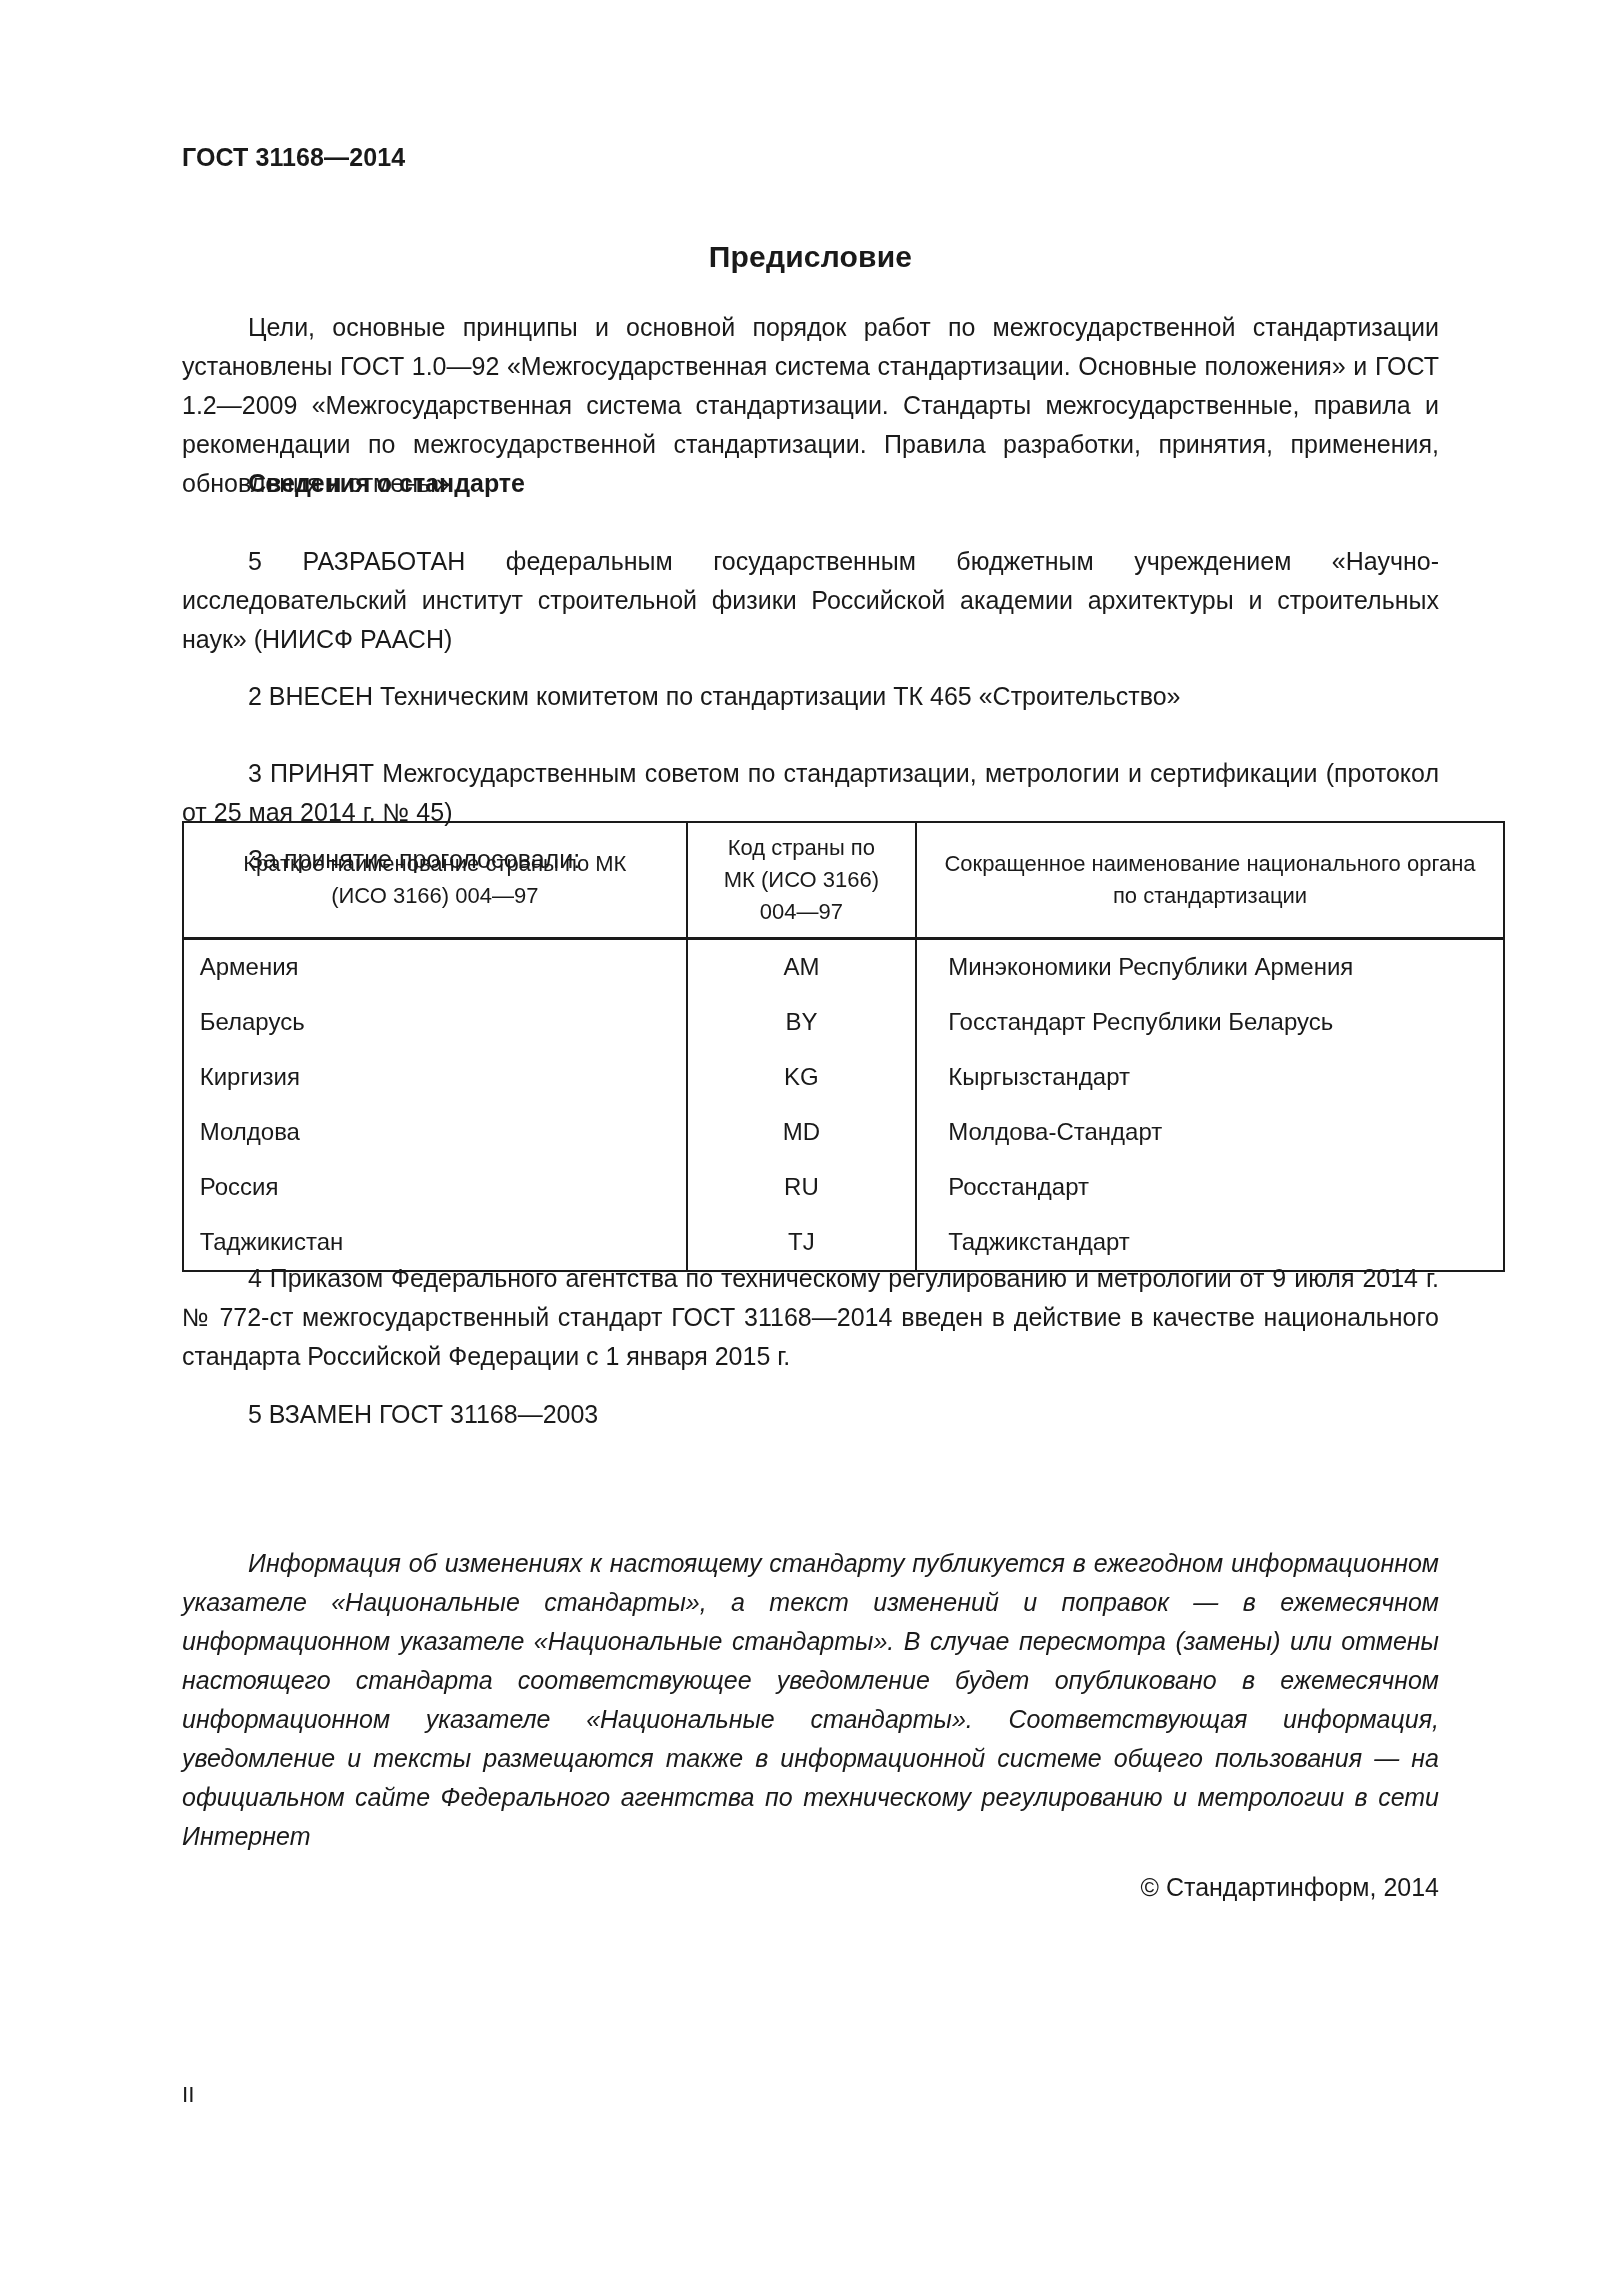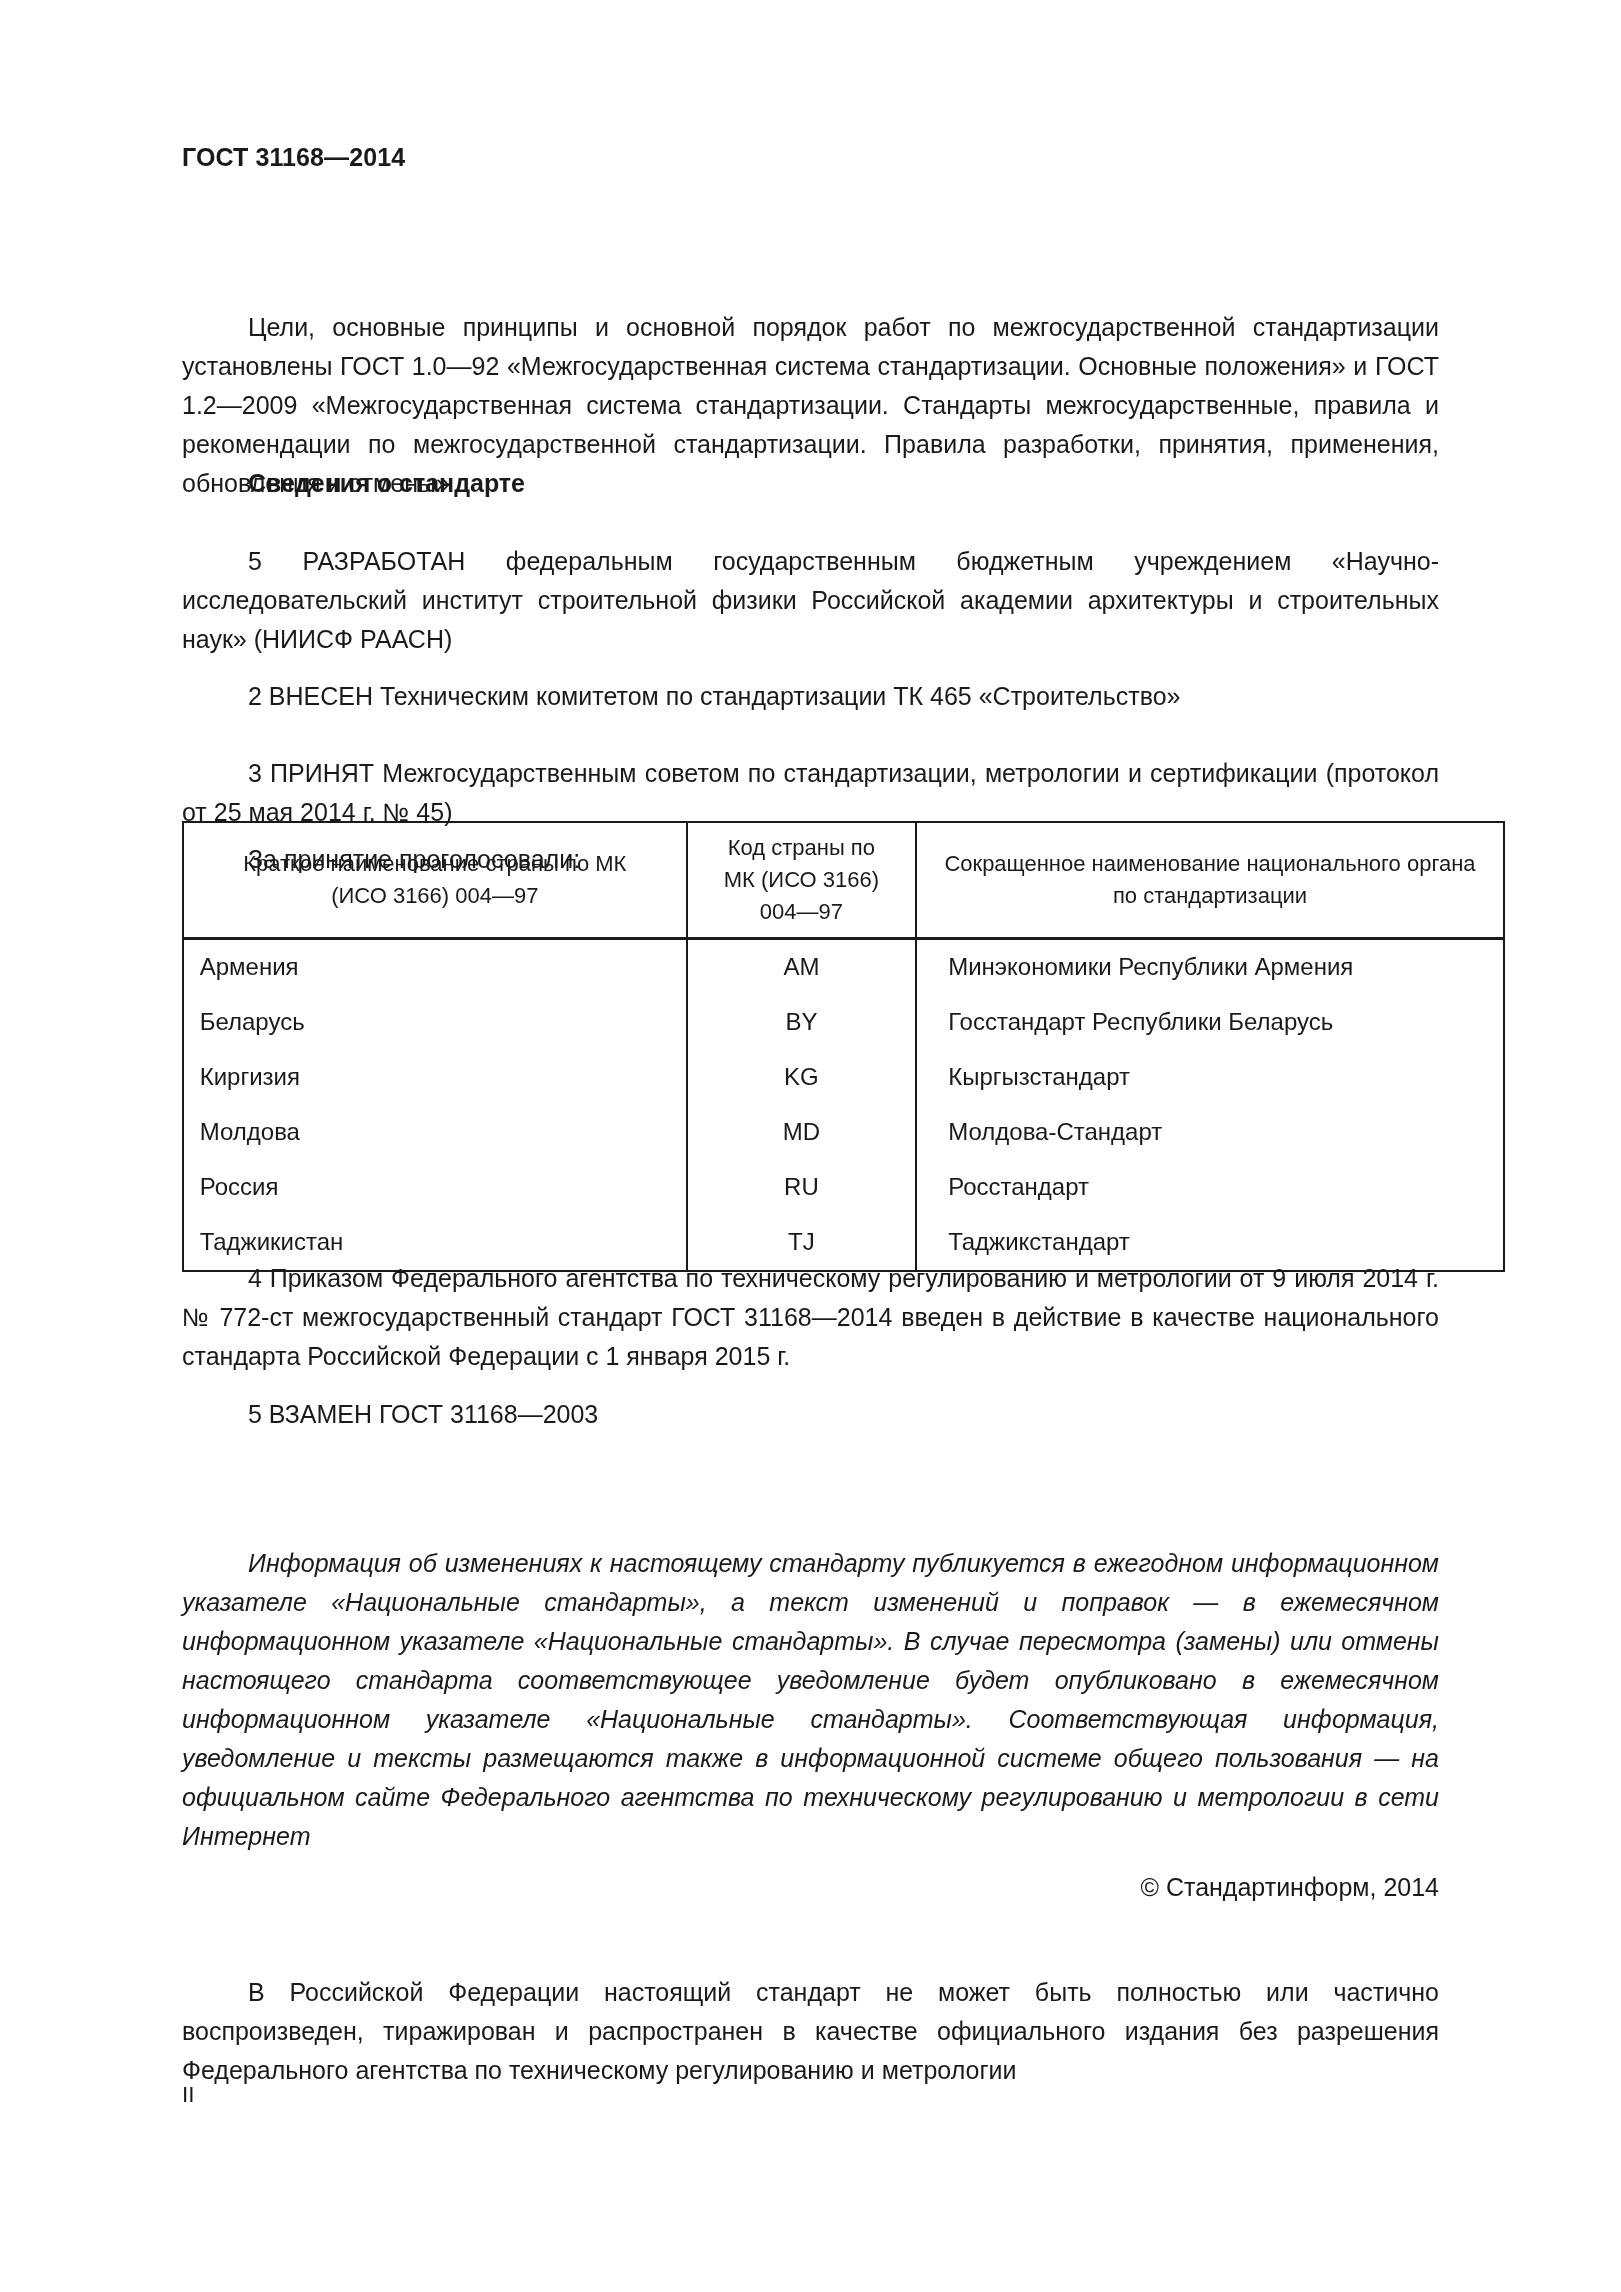--- a/index.html
+++ b/index.html
@@ -146,20 +146,21 @@
     font-size: 22.5px;
   }
 </style>
 </head>
 <body>
 
 <div class="page">
 
   <div class="running-head">ГОСТ 31168—2014</div>
 
+  <h1 class="section-title">Предисловие</h1>
 
   <p class="para indent" style="top:283px;">Цели, основные принципы и основной порядок работ по межгосударственной стандартизации установлены ГОСТ 1.0—92 «Межгосударственная система стандартизации. Основные положения» и ГОСТ 1.2—2009 «Межгосударственная система стандартизации. Стандарты межгосударственные, правила и рекомендации по межгосударственной стандартизации. Правила разработки, принятия, применения, обновления и отмены»</p>
 
   <p class="para indent nojust bold-lead" style="top:439px; font-size:25px;">Сведения  о стандарте</p>
 
   <p class="para indent" style="top:517px;">5 РАЗРАБОТАН федеральным государственным бюджетным учреждением «Научно-исследовательский институт строительной физики Российской академии архитектуры и строительных наук» (НИИСФ РААСН)</p>
 
   <p class="para indent nojust" style="top:652px;">2 ВНЕСЕН Техническим комитетом по стандартизации ТК 465 «Строительство»</p>
 
   <p class="para indent" style="top:729px;">3 ПРИНЯТ Межгосударственным советом по стандартизации, метрологии и сертификации (протокол от 25 мая 2014 г. № 45)</p>
@@ -219,18 +220,17 @@
   </table>
 
   <p class="para indent" style="top:1234px;">4 Приказом Федерального агентства по техническому регулированию и метрологии от 9 июля 2014 г. № 772-ст межгосударственный стандарт ГОСТ 31168—2014 введен в действие в качестве национального стандарта Российской Федерации с 1 января 2015 г.</p>
 
   <p class="para indent nojust" style="top:1370px;">5 ВЗАМЕН ГОСТ 31168—2003</p>
 
   <p class="notice">Информация об изменениях к настоящему стандарту публикуется в ежегодном информационном указателе «Национальные стандарты», а текст изменений и поправок — в ежемесячном информационном указателе «Национальные стандарты». В случае пересмотра (замены) или отмены настоящего стандарта соответствующее уведомление будет опубликовано в ежемесячном информационном указателе «Национальные стандарты». Соответствующая информация, уведомление и тексты размещаются также в информационной системе общего пользования — на официальном сайте Федерального агентства по техническому регулированию и метрологии в сети Интернет</p>
 
   <p class="copyright">© Стандартинформ, 2014</p>
 
-  <p class="footer-note">В Российской Федерации настоящий стандарт не может быть полностью или частично воспроизведен, тиражирован и распространен в качестве официального издания без разрешения Федерального агентства по техническому регулированию и метрологии</p>
 
   <div class="folio">II</div>
 
 </div>
 
 
 </body></html>

